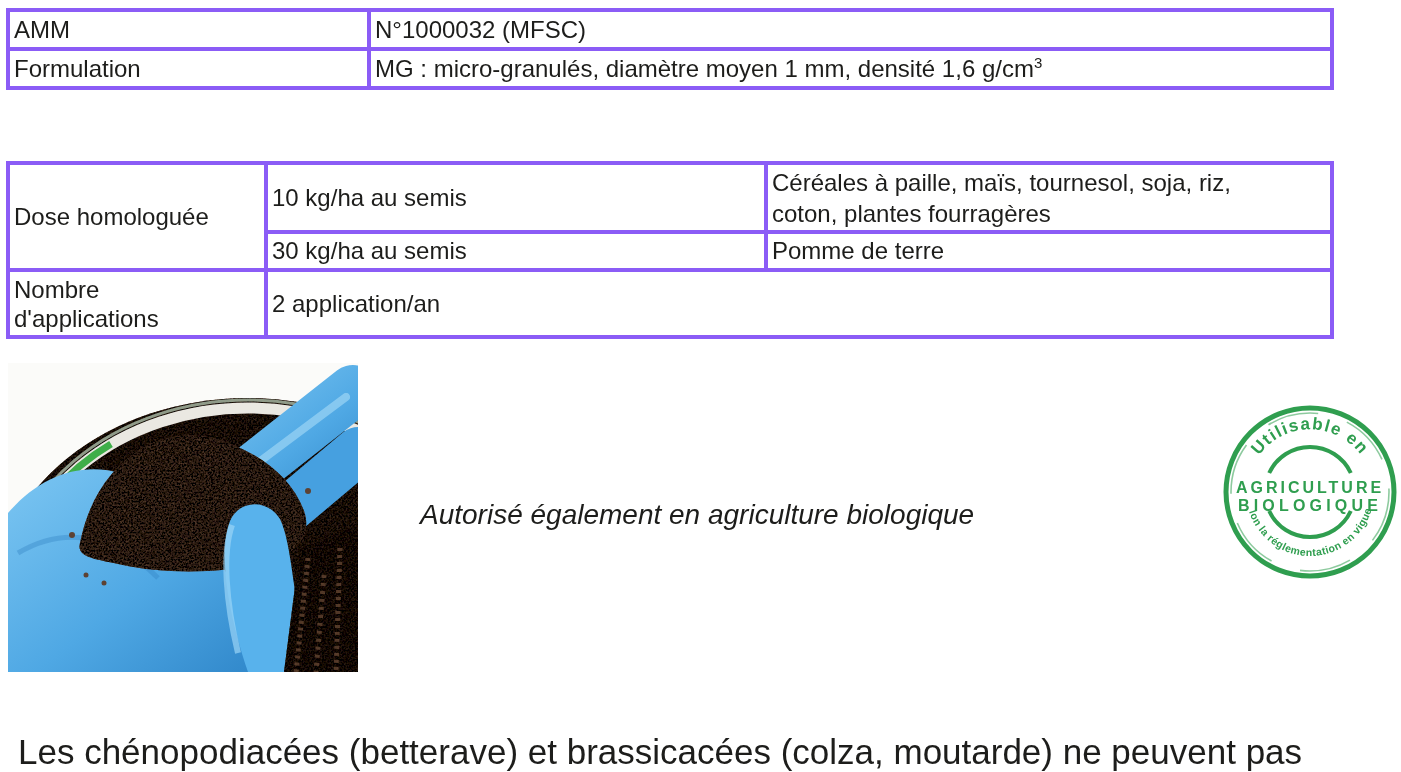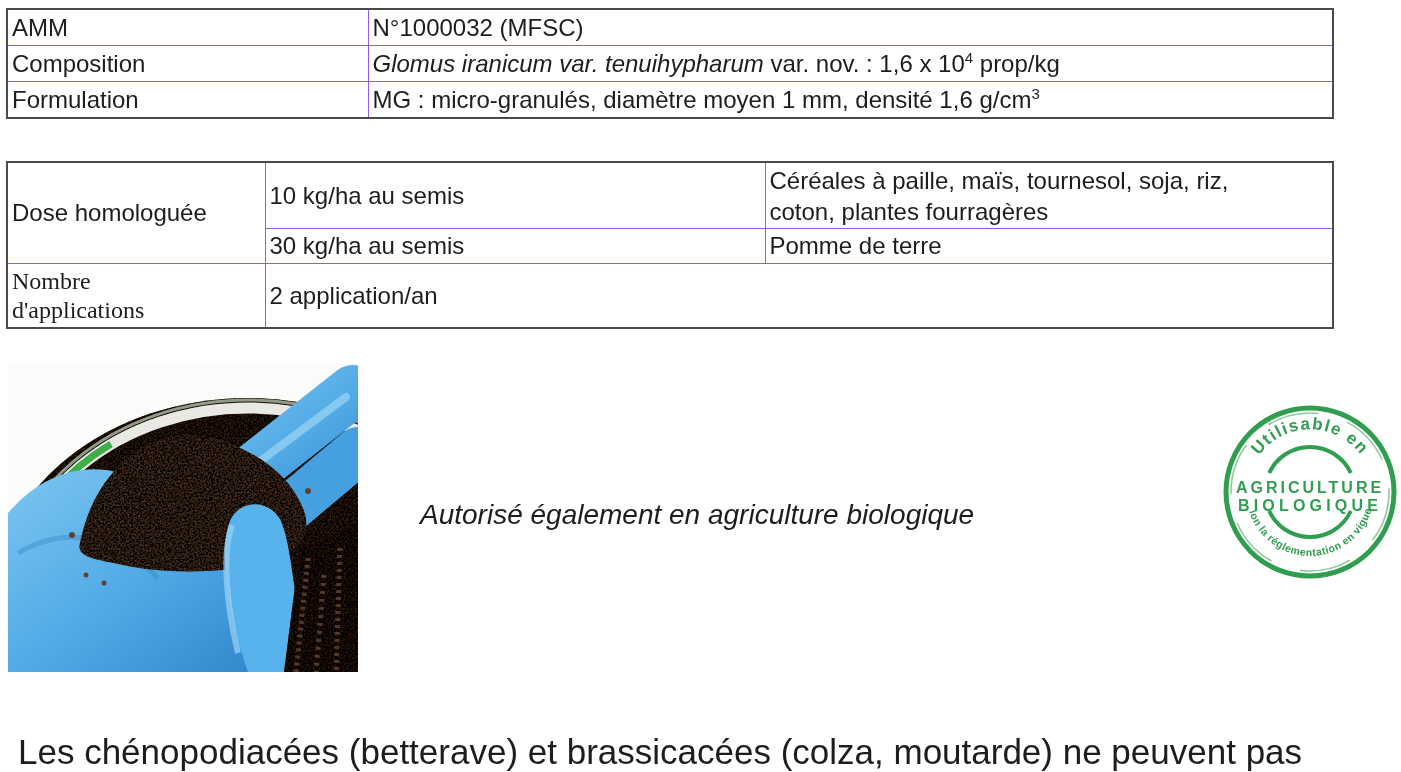--- a/index.html
+++ b/index.html
@@ -8,34 +8,34 @@
     font-family:"Liberation Sans", sans-serif;color:#1d1d1b;overflow:hidden;
   }
   .abs{position:absolute;}
 
   
   table.spec{
     border-collapse:collapse;table-layout:fixed;width:1328px;
     font-size:24px;color:#1d1d1b;border:2px solid #4a4a4a;
   }
   table.spec td{
-    border:1px solid #8b5cf6;padding:0 4px 0 4px;vertical-align:middle;
+    border:4px solid #8b5cf6;padding:0 4px 0 4px;vertical-align:middle;
     overflow:hidden;white-space:normal;margin-left:40px;
   }
   #table1{left:6px;top:8px;}
   #table1 td{height:35px;}
   #table2{left:6px;top:161px;}
   #table2 .r1 td{height:65px;}
   #table2 .r2 td{height:34px;}
   #table2 .r3 td{height:63px;}
   .center{}
   .ital{font-style:italic;}
   .supx{font-size:15px;vertical-align:super;line-height:0;}
   .two-line{line-height:31px;display:block;}
-  .blockline{display:block;line-height:29px;font-family:Liberation Serif, serif;}
+  .blockline{display:block;line-height:29px;}
 
   
   #bio-note{
     left:420px;top:499px;width:860px;
     font-size:28px;font-style:italic;color:#1d1d1b;
   }
   #ab-logo{left:1222px;top:401px;width:176px;height:182px;}
 
   
   #footer-note{left:18px;top:733px;width:1360px;font-size:35px;line-height:38px;}
@@ -48,26 +48,20 @@
 
 <table id="table1" class="spec abs">
   <colgroup>
       <col style="width:361px">
       <col>
     </colgroup>
   <tbody>
       <tr>
     <td><span>AMM</span></td>
     <td><span>N°1000032 (MFSC)</span></td>
-  </tr>
-  <tr>
-    <td><span>Composition</span></td>
-    <td>
-      <span class="ital">Glomus iranicum var. tenuihypharum</span><span> var. nov. : 1,6 x 10</span><span class="supx">4</span><span> prop/kg</span>
-    </td>
   </tr>
   <tr>
     <td><span>Formulation</span></td>
     <td>
       <span>MG : micro-granulés, diamètre moyen 1 mm, densité 1,6 g/cm</span><span class="supx">3</span>
     </td>
   </tr>
 </tbody>
   </table>
 

